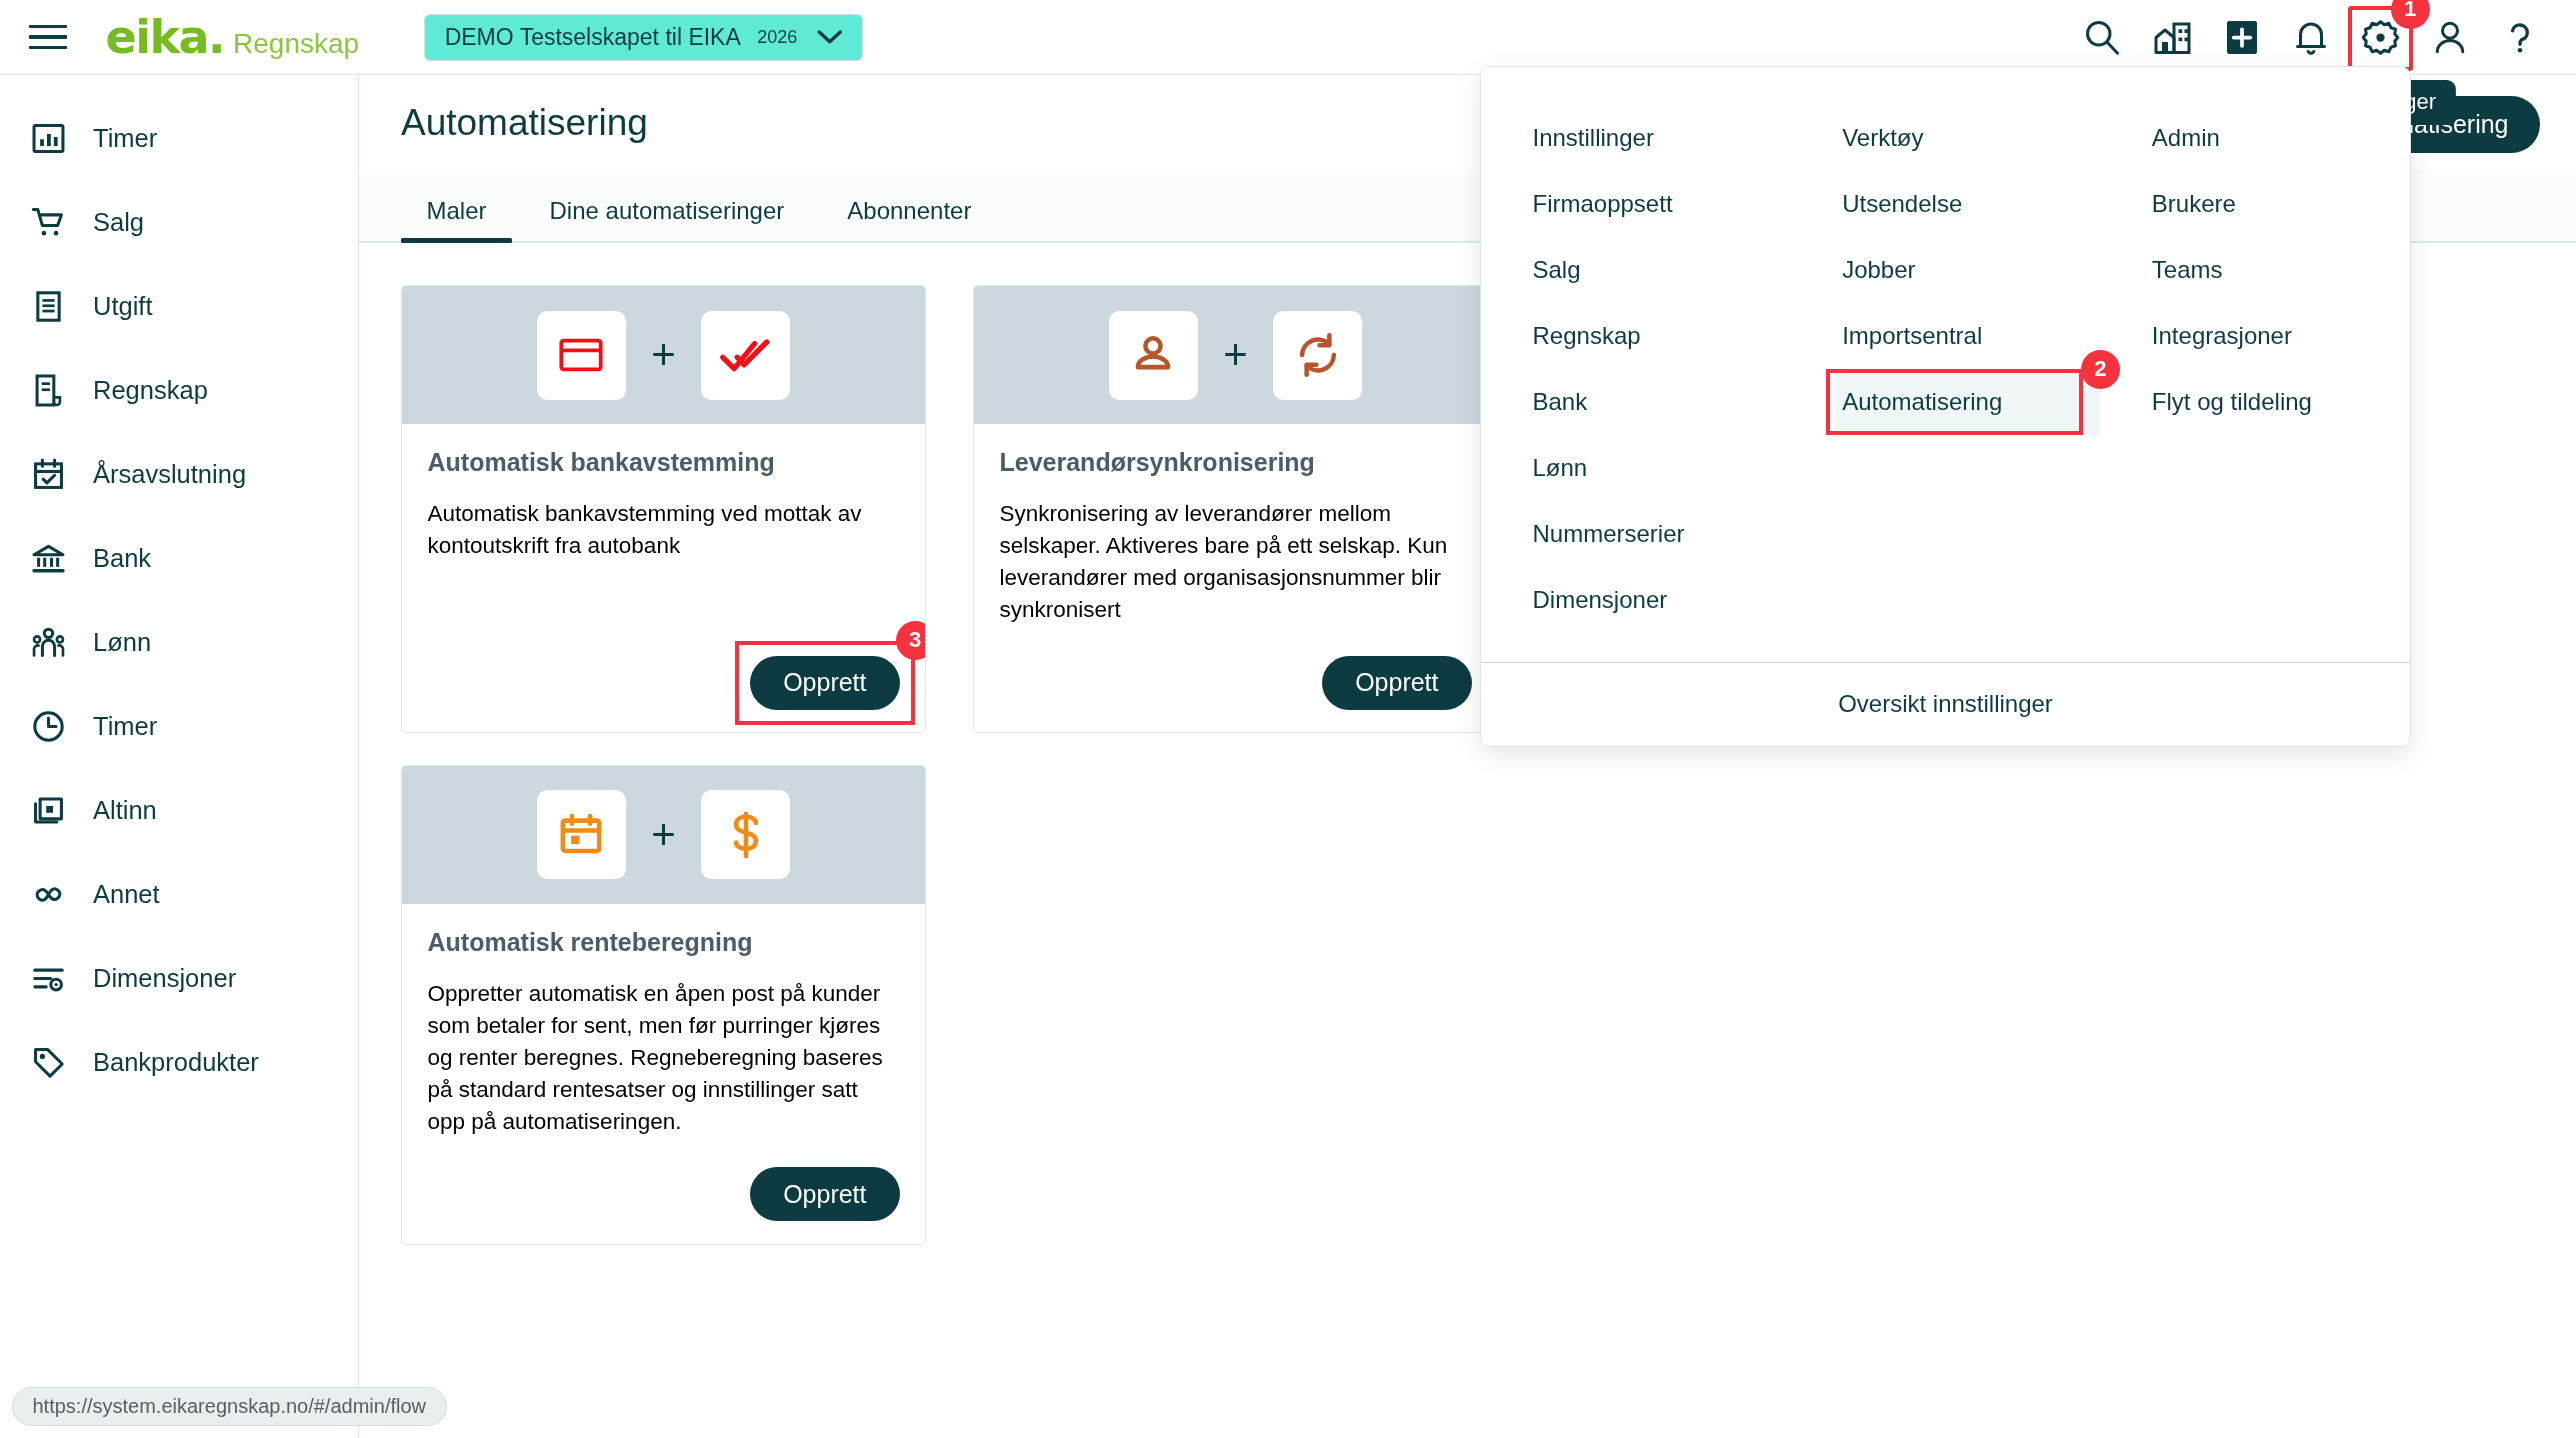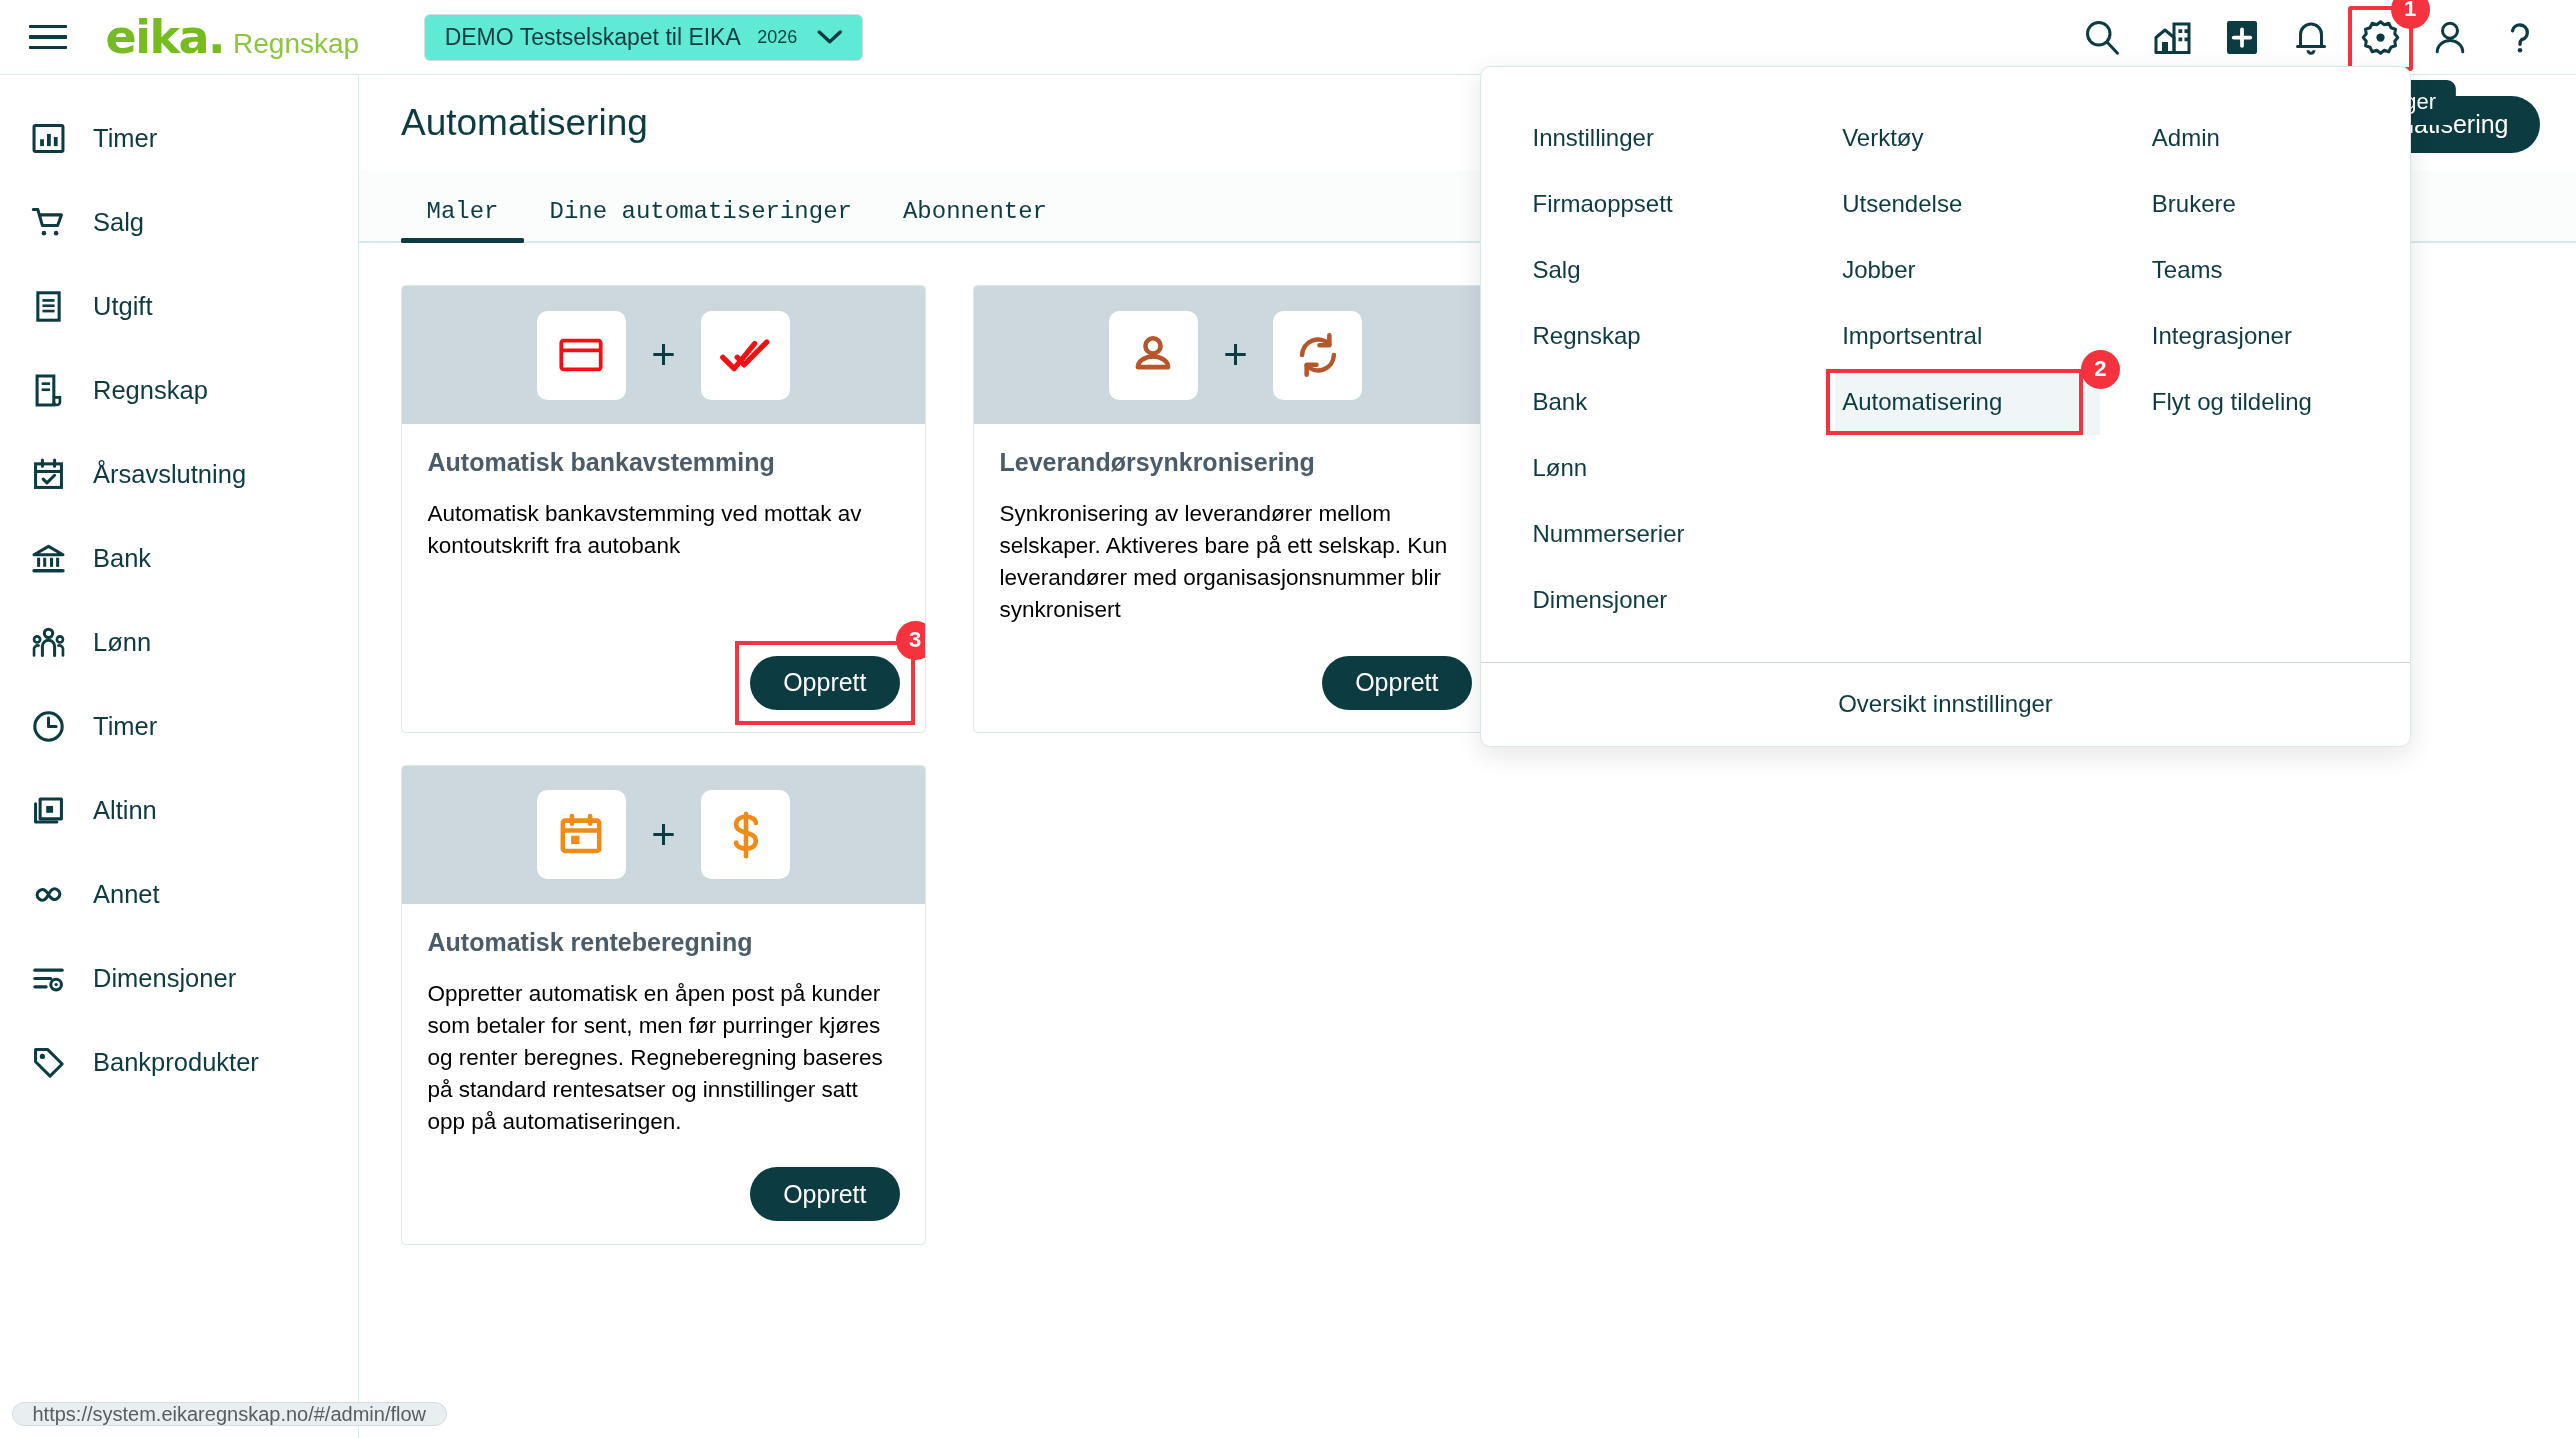--- a/index.html
+++ b/index.html
@@ -94,23 +94,22 @@
   .page-title { font-size: 37px; color: #0d3b42; font-weight: 400; }
   .new-auto-btn {
     position: absolute; right: 36px; top: 21px; height: 57px;
     background: #0d3b42; color: #ffffff; border-radius: 28.5px;
     display: flex; align-items: center; padding: 0 31.5px; font-size: 25px;
     cursor: pointer; white-space: nowrap;
   }
 
   .tabs {
     height: 72px; border-bottom: 2.3px solid #dbe8ea; display: flex;
-    align-items: flex-end; padding-left: 42px; gap: 0;
+    align-items: flex-end; padding-left: 42px; gap: 12px;
     background: #fbfdfd;
-    font-family: Liberation Mono, monospace;
   }
   .tab {
     font-size: 24px; color: #0d3b42; padding: 0 25.5px 16.5px 25.5px;
     cursor: pointer; position: relative;
   }
   .tab.active::after {
     content: ""; position: absolute; left: 0; right: 0; bottom: -2.3px;
     height: 5.3px; background: #0d3b42; border-radius: 1.5px;
   }
 
@@ -170,21 +169,21 @@
   }
   .badge-2 { top: -19.5px; right: -19.5px; }
   .dd-footer {
     border-top: 1.5px solid #c9d3d4; height: 84px; display: flex;
     align-items: center; justify-content: center; cursor: pointer;
   }
   .dd-footer-text { font-size: 24px; color: #0d3b42; }
 
   
   .statusbar {
-    position: absolute; left: 12px; bottom: 12px; height: 24px;
+    position: absolute; left: 12px; bottom: 12px; height: 39px;
     background: #e9eef0; border: 0.8px solid #d5dcdf; border-radius: 19.5px;
     display: flex; align-items: center; padding: 0 19.5px; z-index: 50;
   }
   .statusbar-text { font-size: 20px; color: #555e63; }
 </style>
 </head>
 <body>
 
 <div class="topbar">
   <div class="hamburger">

